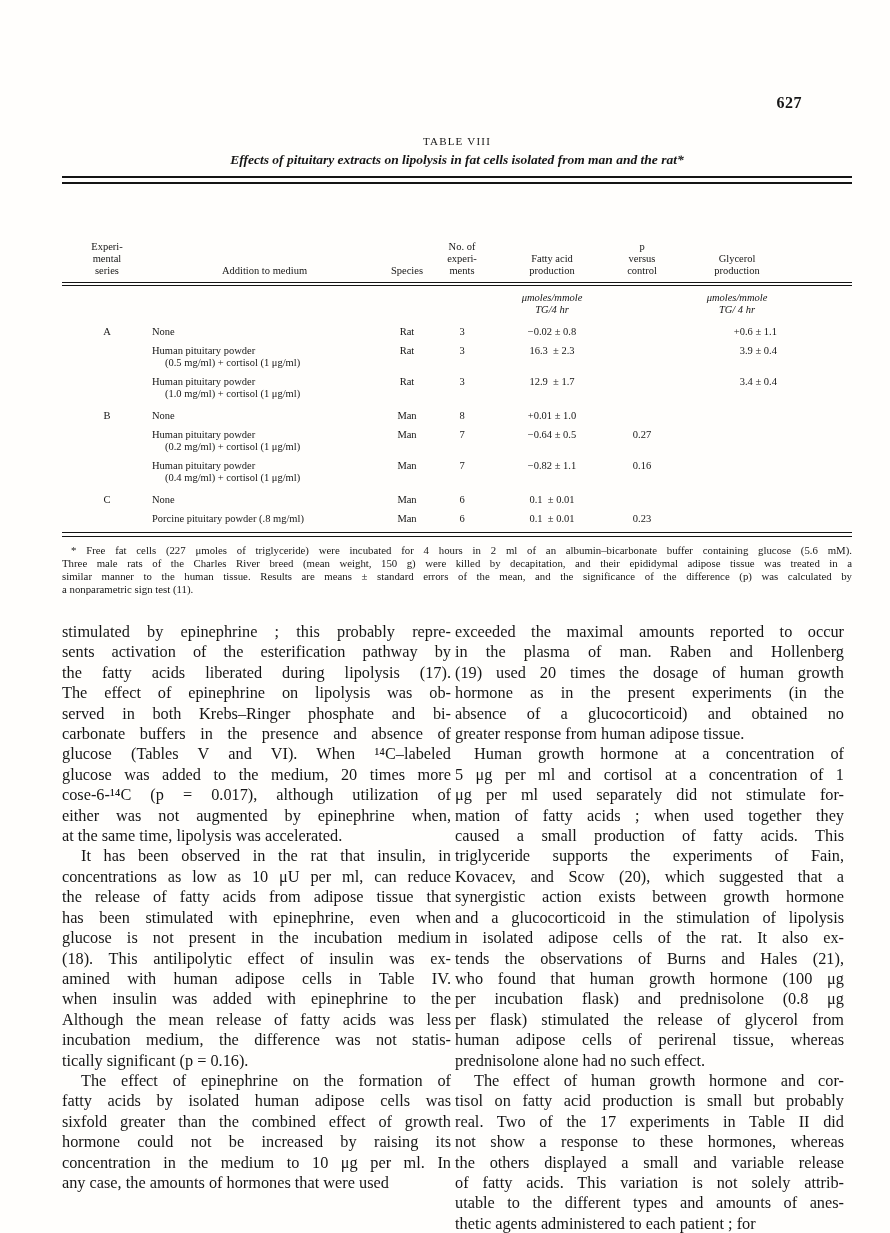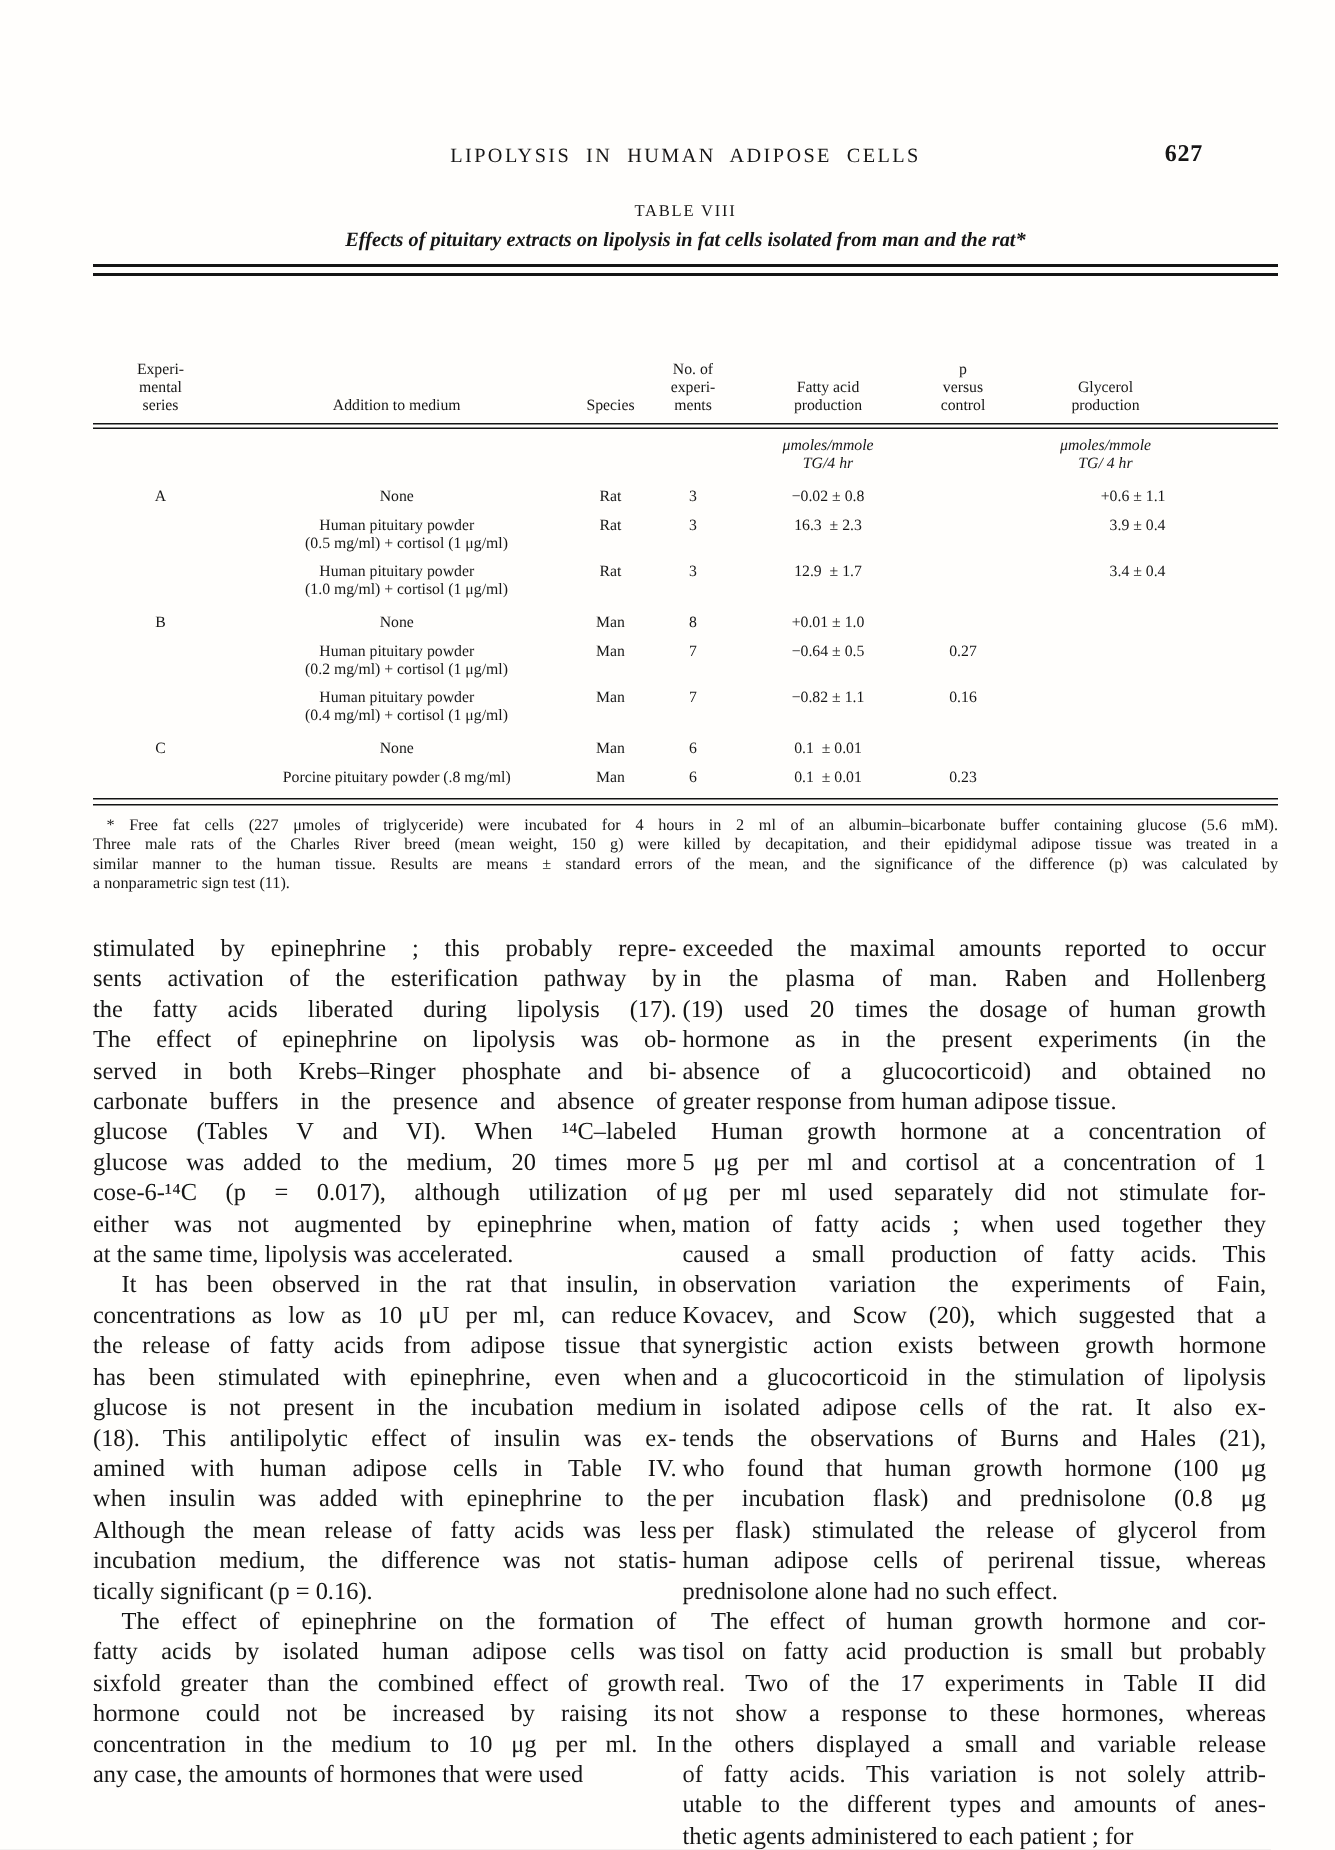--- a/index.html
+++ b/index.html
@@ -29,21 +29,21 @@
   .rule-top{height:4px;border-top:2.5px solid #141414;border-bottom:2px solid #141414;}
   .rule-mid{height:2px;border-top:1px solid #141414;border-bottom:1px solid #141414;margin-top:5px;}
   .rule-bot{height:3px;border-top:1.5px solid #141414;border-bottom:1.5px solid #141414;margin-top:7px;}
   .tgrid{display:grid;grid-template-columns:90px 225px 60px 50px 130px 50px 140px 45px;}
   .th{align-self:end;text-align:center;padding-top:9px;margin-top:48px;}
   .units-row{margin-top:6px;}
   .units{font-style:italic;text-align:center;line-height:12px;}
   .tr{margin-top:7px;}
   .tr.group{margin-top:10px;}
   .td{text-align:center;}
-  .td.addition{text-align:center;}
+  .td.addition{text-align:left;}
   .td.addition .addl{padding-left:13px;}
   .td.addition .addl:first-child{padding-left:0;}
   .td.num{white-space:pre;}
   .td.glycerol{text-align:right;padding-right:30px;white-space:pre;}
   
   .footnote{margin-top:7px;font-size:10.8px;line-height:13px;}
   .fline{text-align:justify;text-align-last:justify;}
   .fline.last{text-align-last:left;}
   .fline.first{text-indent:9px;}
   
@@ -54,21 +54,20 @@
   .line.last{text-align-last:left;}
   .para.indent .line:first-child{text-indent:19px;}
 </style>
 </head>
 <body>
 
 <div class="page">
   <div class="content">
 
     <div class="head-row">
-      <div class="running-head">LIPOLYSIS IN HUMAN ADIPOSE CELLS</div>
       <div class="page-number">627</div>
     </div>
 
     <div class="table-label">TABLE VIII</div>
     <div class="table-caption">Effects of pituitary extracts on lipolysis in fat cells isolated from man and the rat*</div>
 
     <div class="ptable">
       <div class="rule-top"></div>
       <div class="tgrid" id="t-header">
           <div class="th">
@@ -276,21 +275,21 @@
             <div class="line">hormone as in the present experiments (in the</div>
             <div class="line">absence of a glucocorticoid) and obtained no</div>
             <div class="line last">greater response from human adipose tissue.</div>
           </div>
           <div class="para indent">
             <div class="line">Human growth hormone at a concentration of</div>
             <div class="line">5 μg per ml and cortisol at a concentration of 1</div>
             <div class="line">μg per ml used separately did not stimulate for-</div>
             <div class="line">mation of fatty acids ; when used together they</div>
             <div class="line">caused a small production of fatty acids.  This</div>
-            <div class="line">observation variation the experiments of Fain,</div>
+            <div class="line">triglyceride supports the experiments of Fain,</div>
             <div class="line">Kovacev, and Scow (20), which suggested that a</div>
             <div class="line">synergistic action exists between growth hormone</div>
             <div class="line">and a glucocorticoid in the stimulation of lipolysis</div>
             <div class="line">in isolated adipose cells of the rat.  It also ex-</div>
             <div class="line">tends the observations of Burns and Hales (21),</div>
             <div class="line">who found that human growth hormone (100 μg</div>
             <div class="line">per incubation flask) and prednisolone (0.8 μg</div>
             <div class="line">per flask) stimulated the release of glycerol from</div>
             <div class="line">human adipose cells of perirenal tissue, whereas</div>
             <div class="line last">prednisolone alone had no such effect.</div>

